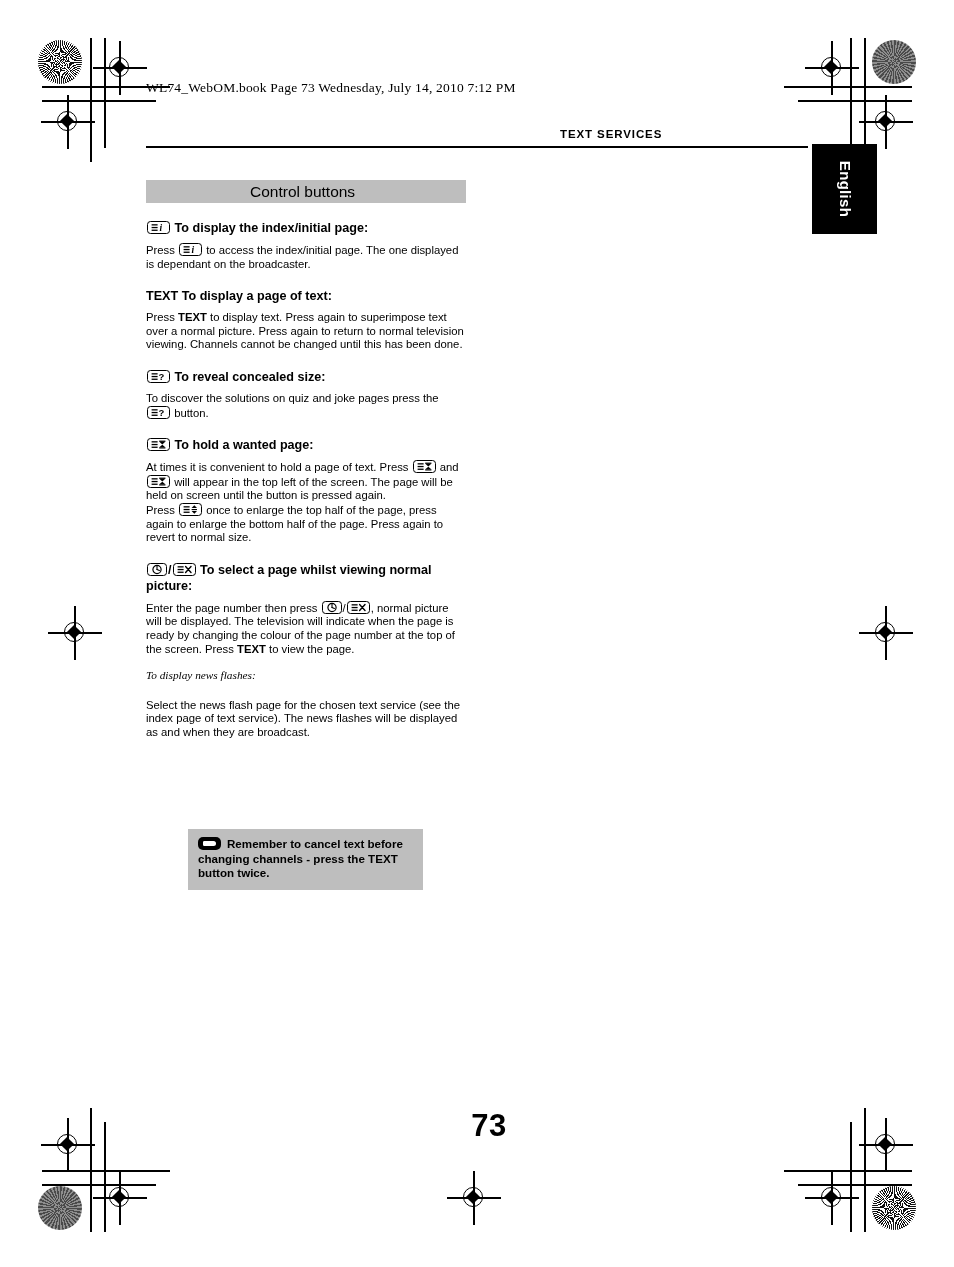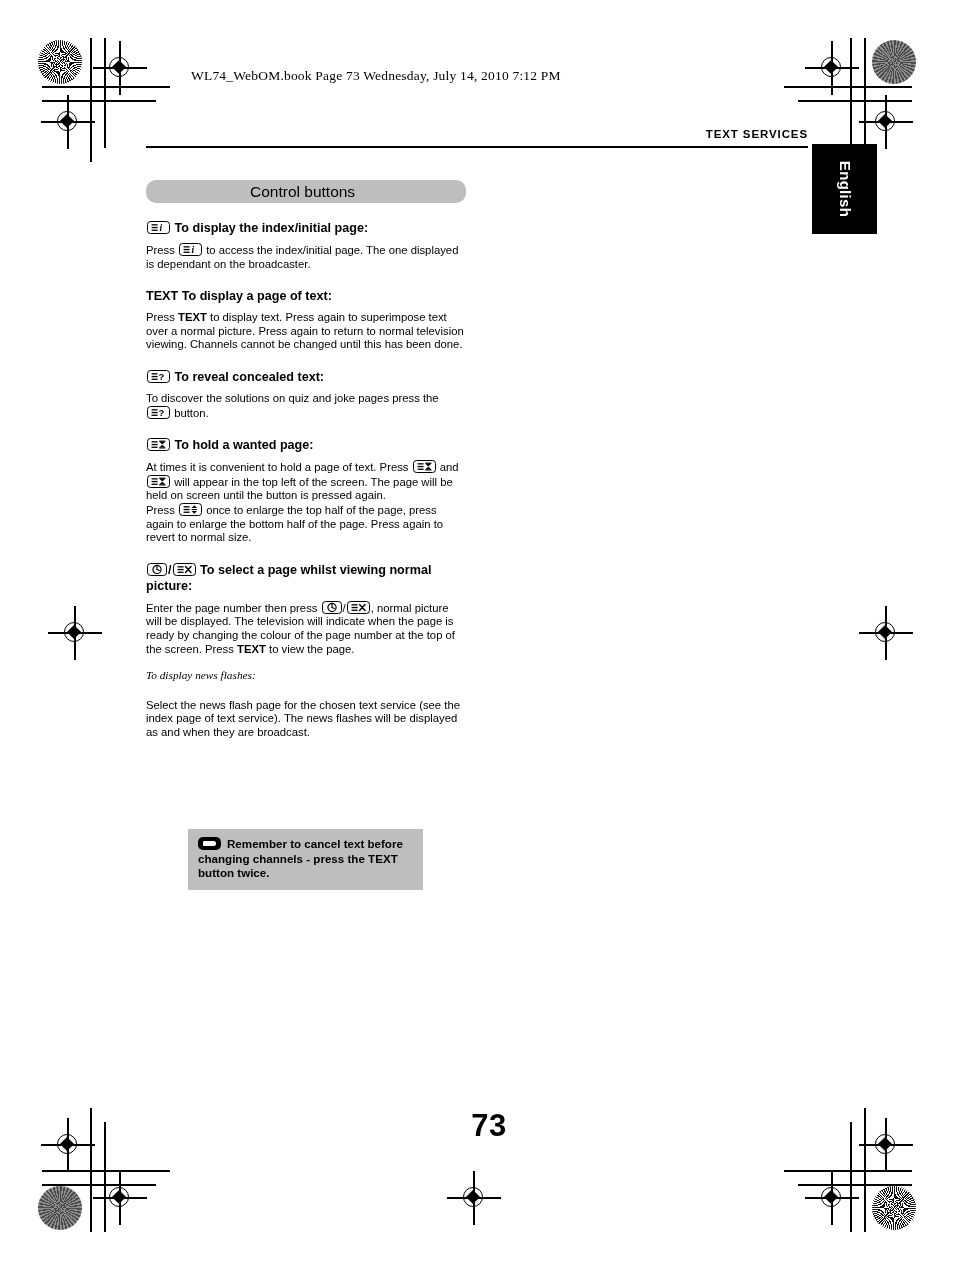--- a/index.html
+++ b/index.html
@@ -50,33 +50,32 @@
       #6f6f6f;
   }
 
   .cropline { position: absolute; background: #000; }
   .croph { height: 1.5px; }
   .cropv { width: 1.5px; }
 
   
   .filename-line {
     position: absolute;
-    left: 146px; top: 68px;
+    left: 146px; top: 80px;
     font-family: "Liberation Serif", serif;
     font-size: 13.5px;
     letter-spacing: 0.2px;
     white-space: nowrap;
-    margin-left: 45px;
   }
 
   .running-head {
     position: absolute;
     left: 560px; top: 128px;
     width: 248px;
-    text-align: right;
+    text-align: left;
     font-size: 11.5px;
     font-weight: bold;
     letter-spacing: 0.9px;
   }
   .head-rule {
     position: absolute;
     left: 146px; top: 146px;
     width: 662px; height: 2px;
     background: #000;
   }
@@ -117,21 +116,20 @@
   }
 
   .section-bar {
     background: #bebebe;
     height: 23px;
     line-height: 23px;
     padding-left: 104px;
     font-size: 15.5px;
     box-sizing: border-box;
     margin-bottom: 9px;
-    border-radius: 10px;
   }
 
   .body-text {
     font-size: 11.3px;
     line-height: 13.6px;
     margin: 0 0 0 0;
   }
 
   .sub-head {
     font-size: 12.6px;
@@ -337,21 +335,21 @@
 
   <div class="sub-head">
     <span class="key">
       <svg width="17" height="11" viewBox="0 0 17 11">
         <rect x="1.6" y="2.2" width="6" height="1.3" fill="#000"></rect>
         <rect x="1.6" y="4.9" width="6" height="1.3" fill="#000"></rect>
         <rect x="1.6" y="7.6" width="6" height="1.3" fill="#000"></rect>
         <text x="8.6" y="9.3" font-family="Liberation Sans, sans-serif" font-size="9.5" font-weight="bold" fill="#000">?</text>
       </svg>
     </span>
-    <span>To reveal concealed text:</span>
+    <span>To reveal concealed size:</span>
   </div>
   <p class="body-text">
     <span>To discover the solutions on quiz and joke pages press the </span><span class="key">
       <svg width="17" height="11" viewBox="0 0 17 11">
         <rect x="1.6" y="2.2" width="6" height="1.3" fill="#000"></rect>
         <rect x="1.6" y="4.9" width="6" height="1.3" fill="#000"></rect>
         <rect x="1.6" y="7.6" width="6" height="1.3" fill="#000"></rect>
         <text x="8.6" y="9.3" font-family="Liberation Sans, sans-serif" font-size="9.5" font-weight="bold" fill="#000">?</text>
       </svg>
     </span><span> button.</span>

